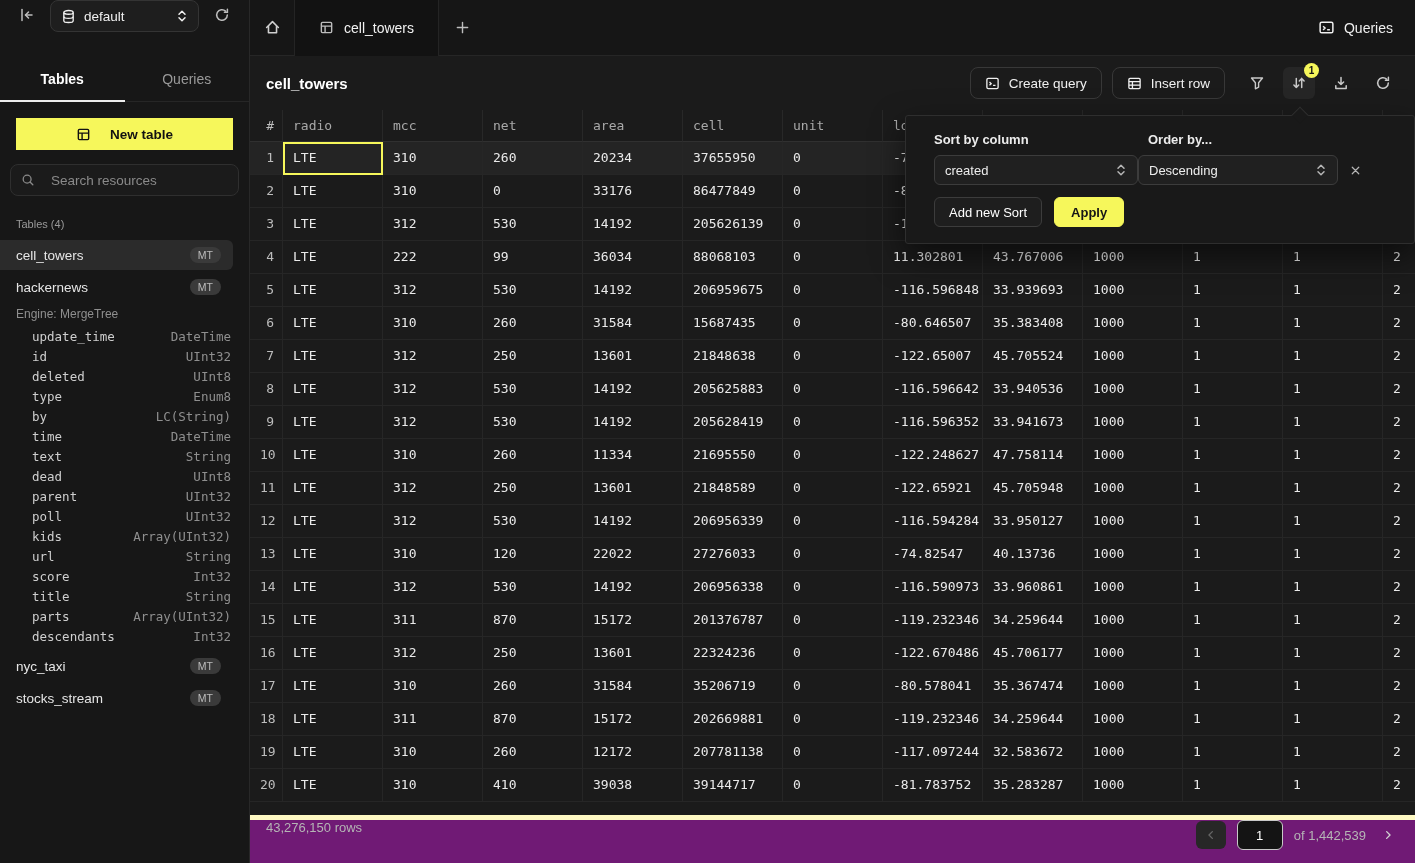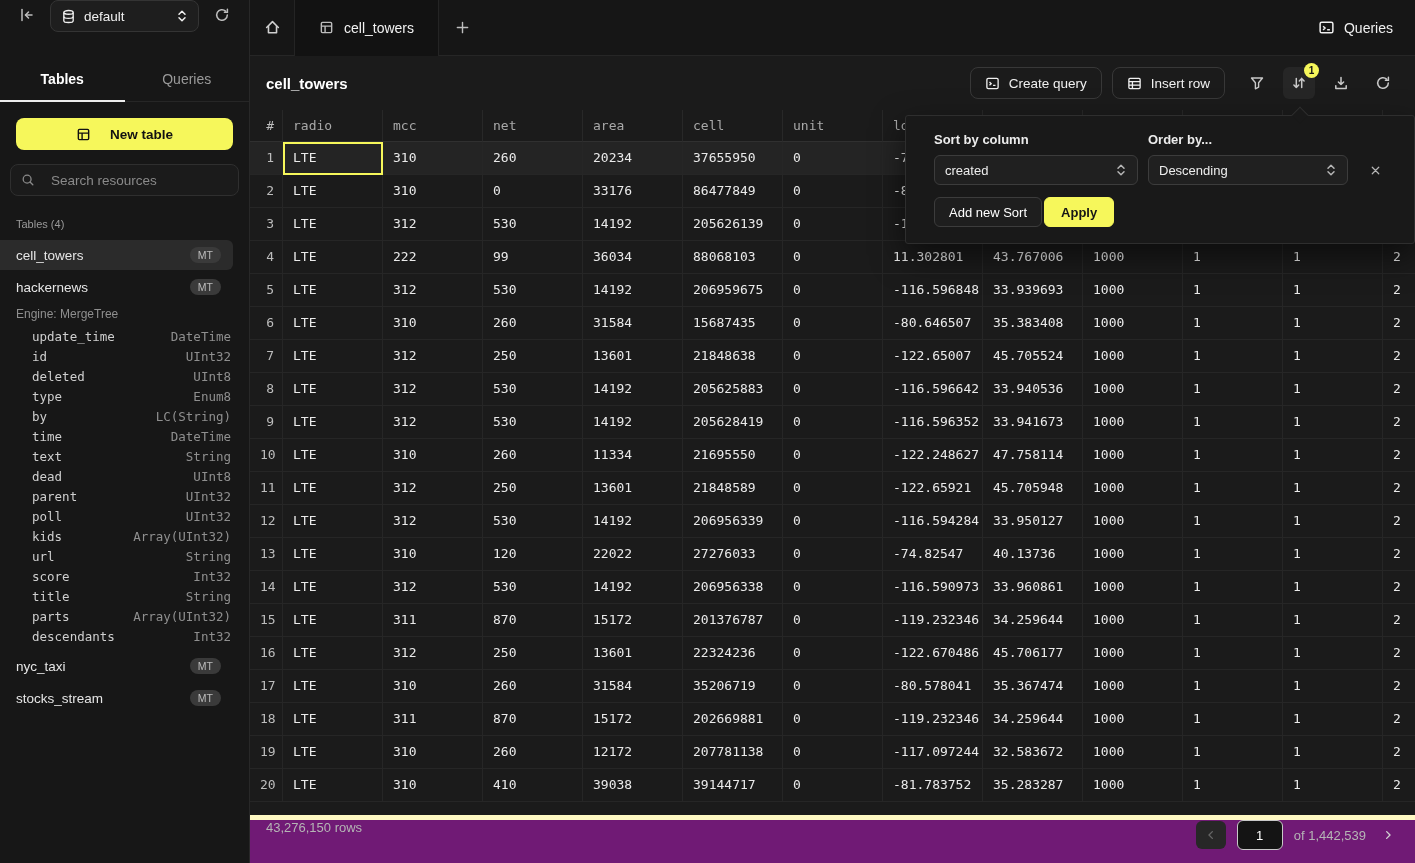--- a/index.html
+++ b/index.html
@@ -15,21 +15,21 @@
   .icon-btn{width:30px;height:30px;display:flex;align-items:center;justify-content:center;
     color:#bdbdbd;border-radius:6px;cursor:pointer;flex:none}
   .db-select{flex:1;height:32px;border:1px solid #343434;border-radius:8px;background:#1e1e1e;
     display:flex;align-items:center;gap:8px;padding:0 10px;color:#f0f0f0;cursor:pointer;font-size:13.5px}
   .db-select .grow{flex:1}
   .sb-tabs{display:flex;border-bottom:1px solid #262626;height:46px;flex:none}
   .sb-tab{flex:1;display:flex;align-items:center;justify-content:center;color:#9a9a9a;
     position:relative;cursor:pointer;font-size:14px}
   .sb-tab.active{color:#ffffff;font-weight:600}
   .sb-tab.active::after{content:"";position:absolute;left:0;right:0;bottom:-1px;height:2px;background:#ededed}
-  .new-table{margin:16px 16px 14px;height:32px;background:#f6f75b;color:#121212;border-radius:8px;
+  .new-table{margin:16px 16px 14px;height:32px;background:#f6f75b;color:#121212;border-radius:0;
     display:flex;align-items:center;justify-content:center;gap:19px;font-weight:600;font-size:13.5px;cursor:pointer;flex:none}
   .search{margin:0 10px 10px;height:32px;border:1px solid #2f2f2f;background:#1b1b1b;border-radius:8px;
     display:flex;align-items:center;gap:16px;padding:0 10px;color:#8a8a8a;flex:none}
   .search input{background:transparent;border:none;outline:none;color:#dddddd;font:inherit;font-size:13.5px;width:100%}
   .search input::placeholder{color:#8a8a8a}
   .sb-section{color:#9a9a9a;font-size:11px;padding:12px 16px 8px;flex:none}
   .tables-list{overflow:hidden;flex:1}
   .tbl-item{height:30px;display:flex;align-items:center;justify-content:space-between;
     padding:0 12px 0 16px;margin:2px 16px 2px 0;border-radius:0 6px 6px 0;cursor:pointer;
     font-size:13.5px;color:#e6e6e6}
@@ -85,28 +85,28 @@
   .pg-next{color:#d2d2d2;cursor:pointer;display:flex;align-items:center;justify-content:center;width:22px;height:28px}
 
   
   .popover{position:fixed;left:905px;top:115px;width:510px;background:#191919;border:1px solid #2e2e2e;
     border-radius:3px;box-shadow:0 12px 32px rgba(0,0,0,.55);padding:16px 28px;z-index:50}
   .caret{position:absolute;top:-7px;left:388px;width:12px;height:12px;background:#191919;
     border-left:1px solid #2e2e2e;border-top:1px solid #2e2e2e;transform:rotate(45deg)}
   .pop-labels{display:flex;gap:10px;margin-bottom:8px}
   .pop-labels span{font-size:13px;font-weight:600;color:#ececec}
   .pop-labels .w1{width:204px}
-  .pop-controls{display:flex;align-items:center;gap:10px}
+  .pop-controls{display:flex;align-items:center;}
   .pseudo-select{height:30px;border:1px solid #3c3c3c;border-radius:6px;background:#202020;display:flex;
     align-items:center;justify-content:space-between;padding:0 10px;font-size:13px;color:#ededed;cursor:pointer}
   .sel-col{width:204px}
   .sel-ord{width:200px}
   .pop-close{margin-left:6px;color:#b5b5b5;cursor:pointer;display:flex;align-items:center;justify-content:center;
     width:22px;height:22px}
-  .pop-actions{display:flex;align-items:center;gap:2px;margin-top:12px}
+  .pop-actions{display:flex;align-items:center;gap:12px;margin-top:12px}
   .pop-btn{height:30px;padding:0 14px;border:1px solid #3c3c3c;border-radius:6px;background:#1e1e1e;
     color:#ffffff;font-size:13px;cursor:pointer;font-family:inherit}
   .pop-btn.apply{background:#f6f75b;color:#161616;border:1px solid #f6f75b;font-weight:600;padding:0 16px}
 </style>
 </head>
 <body>
 
 <div class="app">
 
   <div class="sidebar">

